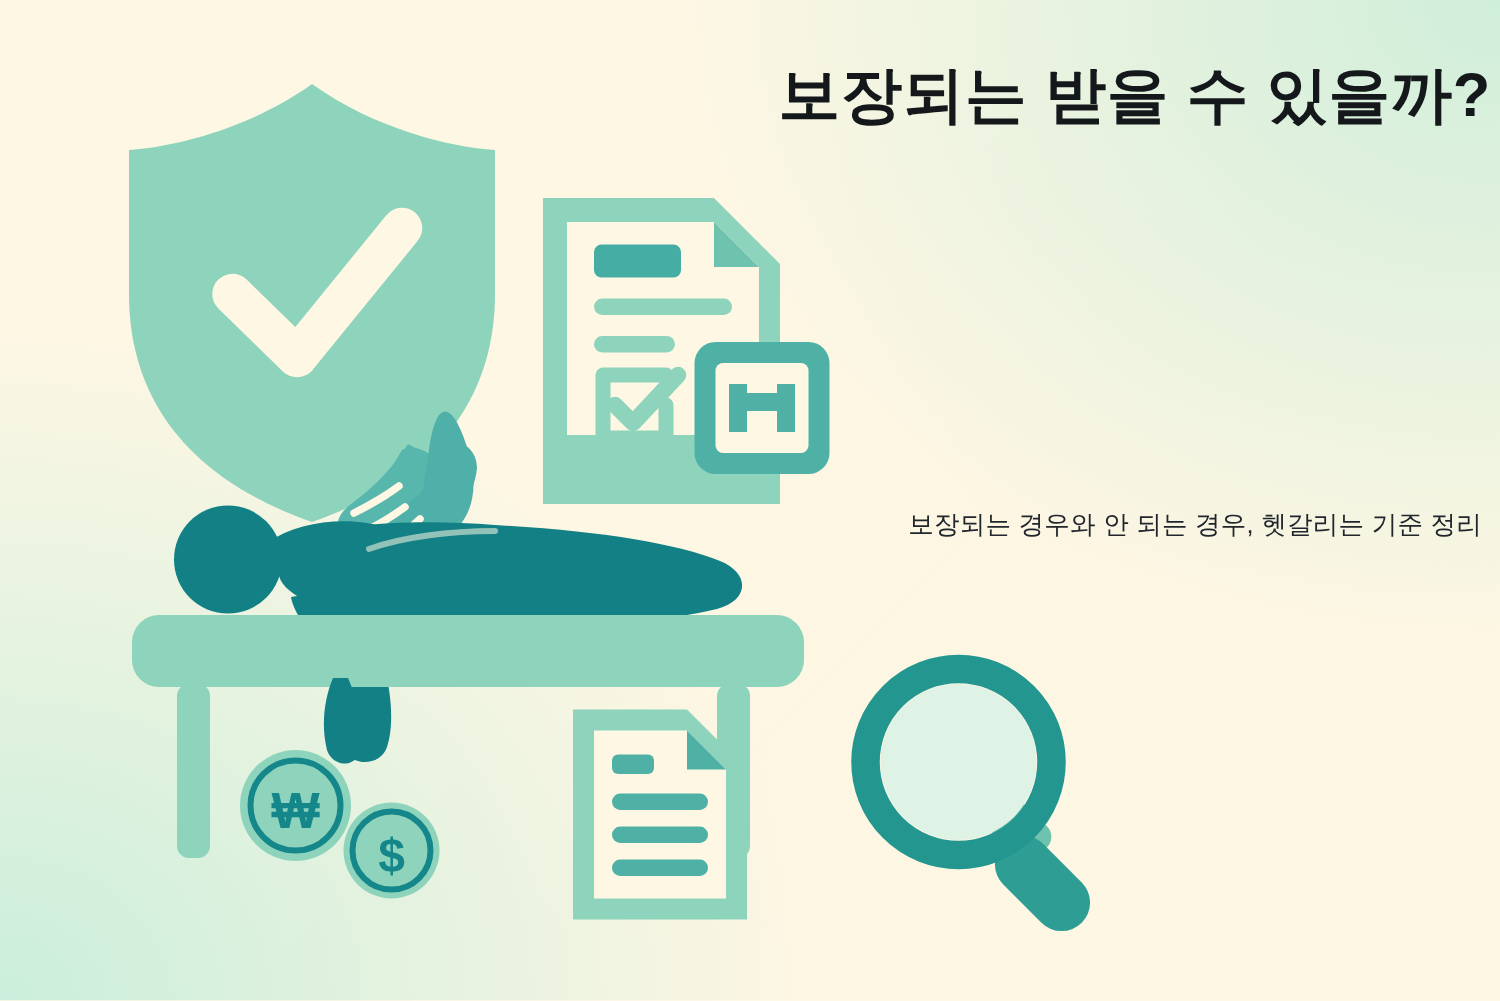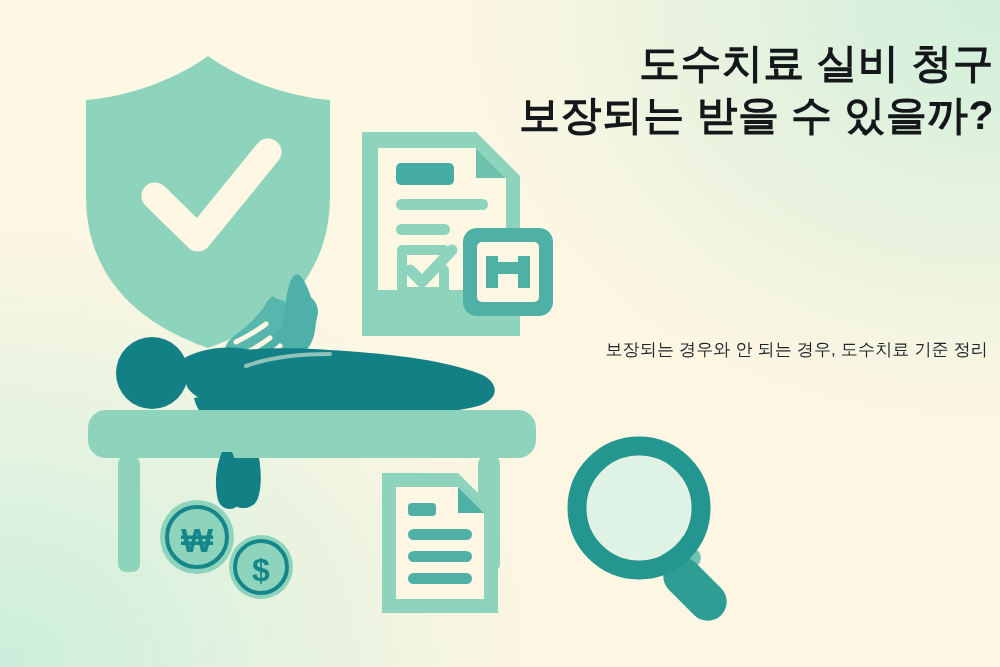--- a/index.html
+++ b/index.html
@@ -186,19 +186,18 @@
       <rect x="676" y="552" width="38" height="74" rx="19" fill="#2E9E95" transform="rotate(-45 695 589)"></rect>
 
       <circle cx="639" cy="508" r="62" fill="none" stroke="#23968F" stroke-width="19"></circle>
 
       <circle cx="639" cy="508" r="52" fill="#DFF2E6"></circle>
     </g>
 
   </svg>
 
   <div class="txt" id="title-block">
-    <span class="tline">도수치료 실비 청구</span>
     <span class="tline">보장되는 받을 수 있을까?</span>
   </div>
 
-  <div class="txt" id="subtitle-block">보장되는 경우와 안 되는 경우, 도수치료 기준 정리</div>
+  <div class="txt" id="subtitle-block">보장되는 경우와 안 되는 경우, 헷갈리는 기준 정리</div>
 
 </div>
 
 </body></html>

